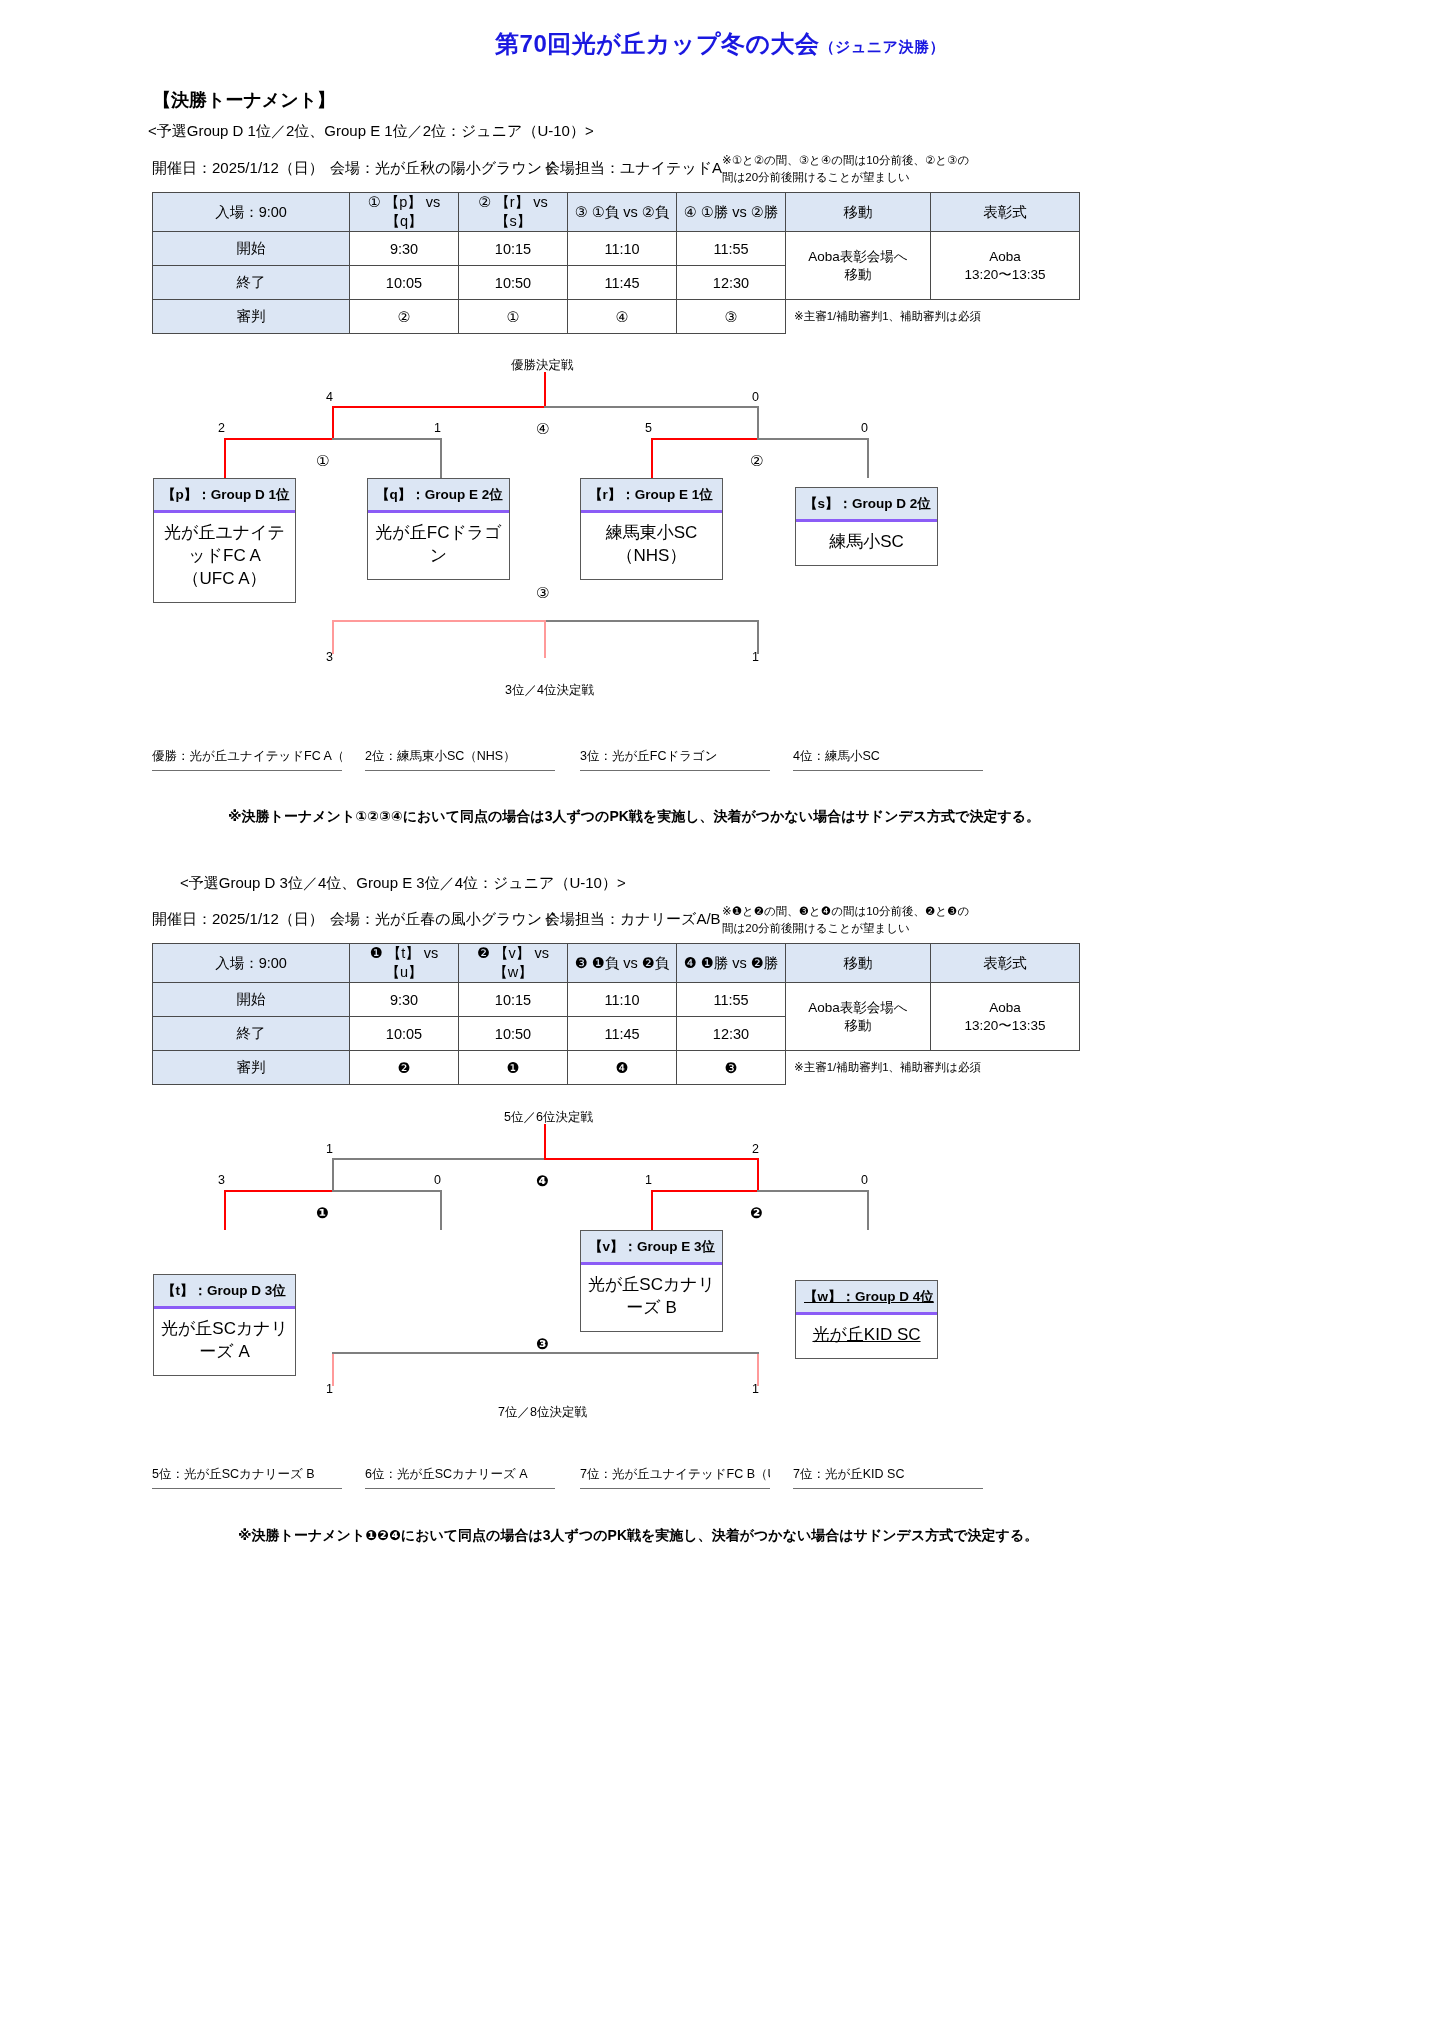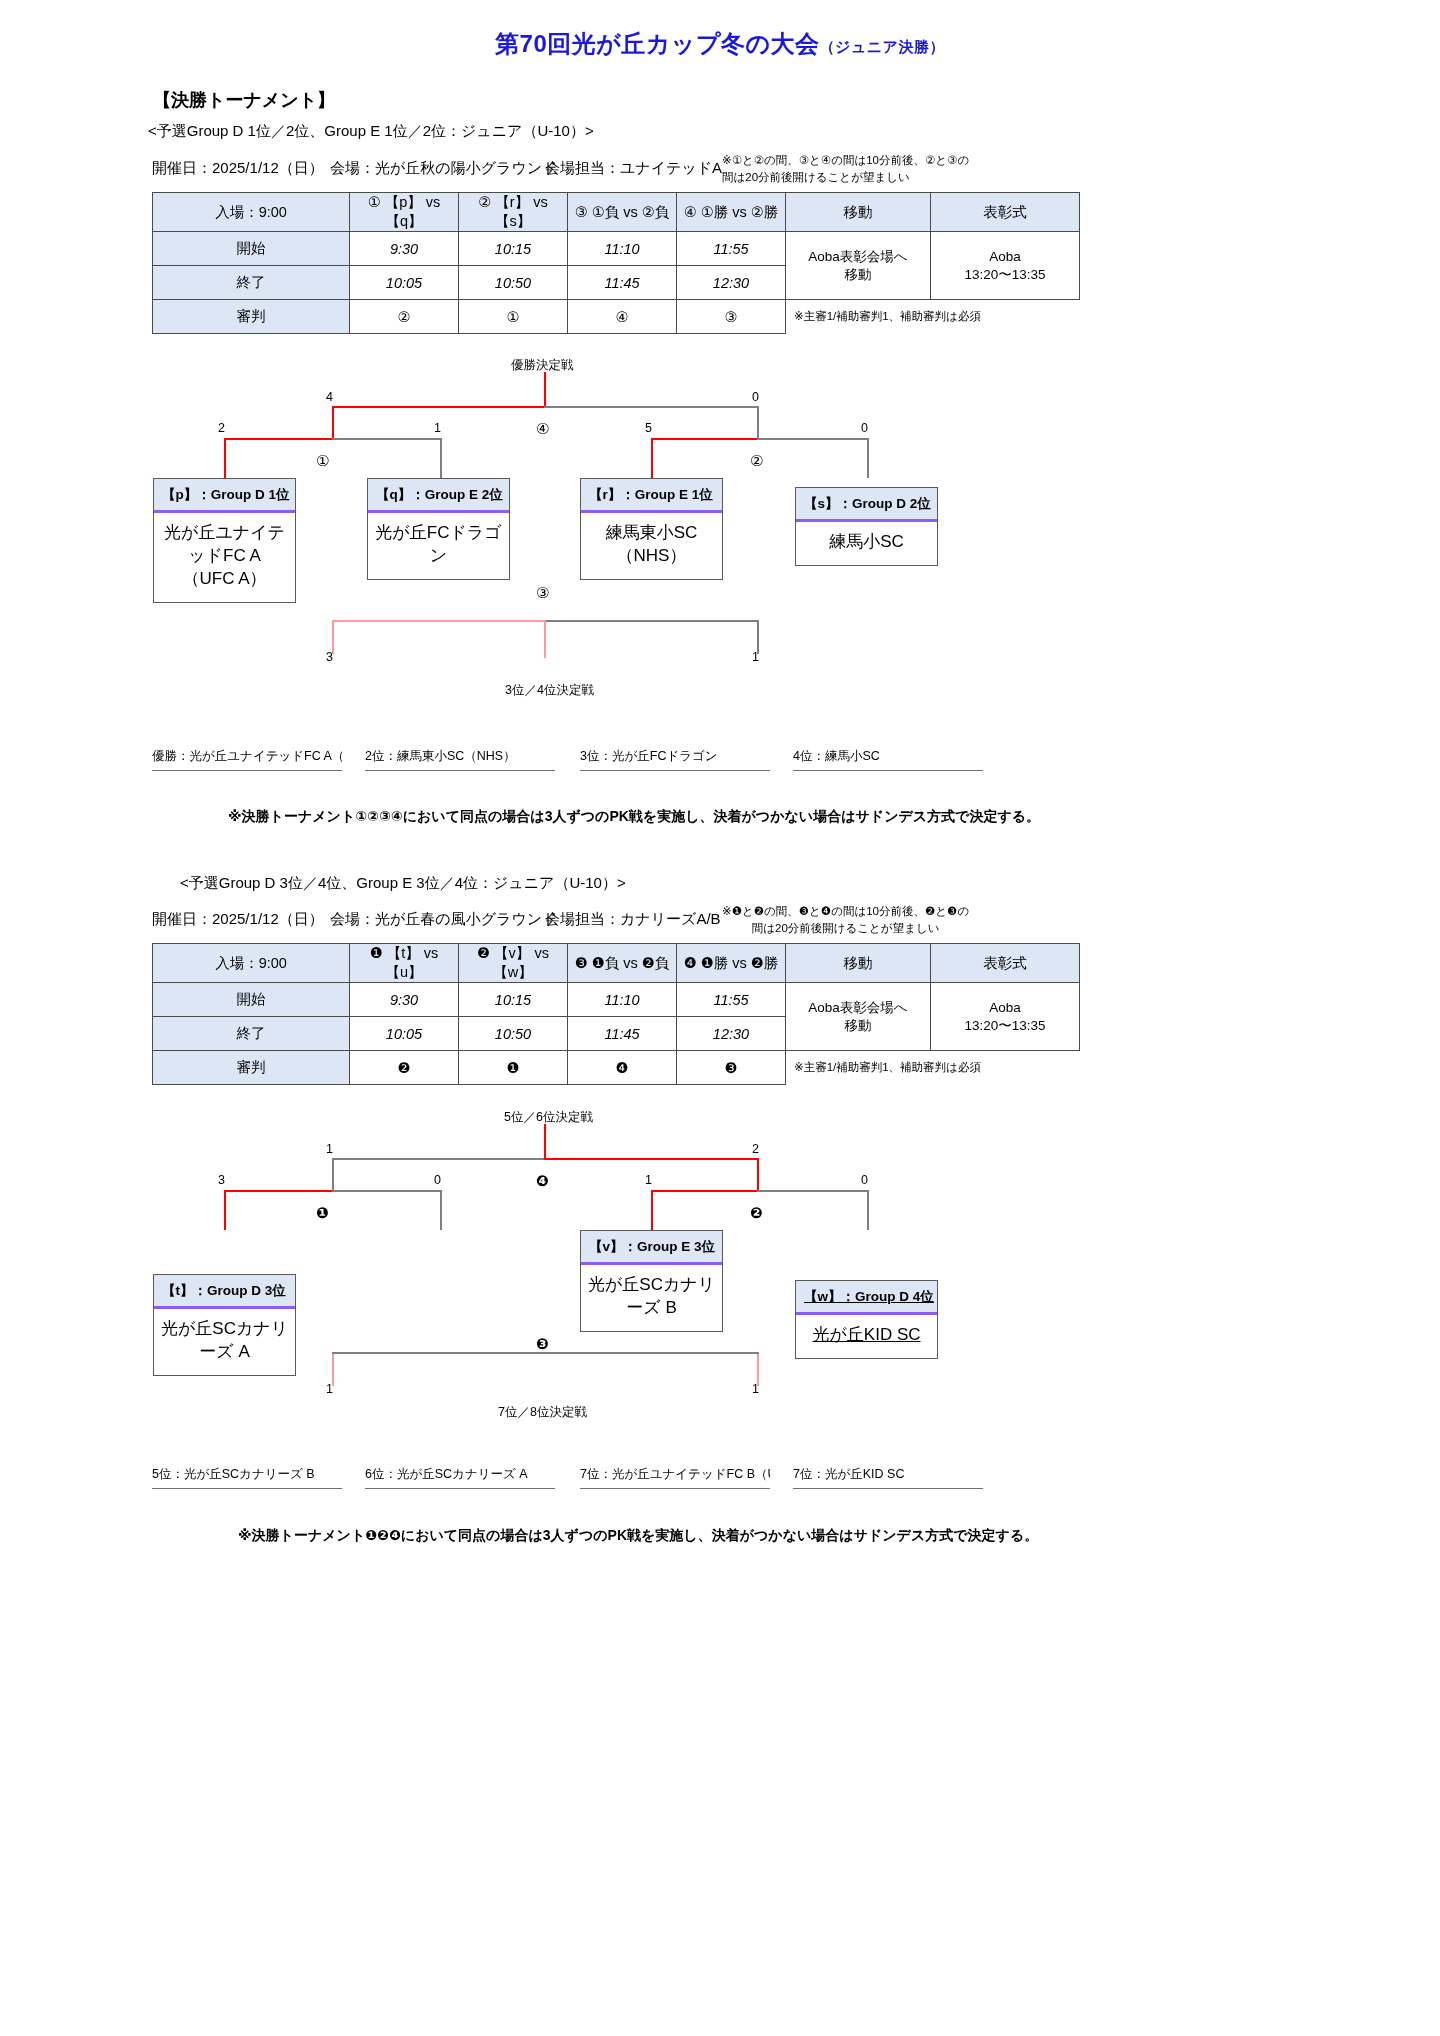--- a/index.html
+++ b/index.html
@@ -26,21 +26,21 @@
   .smallnote{font-size:11.5px;line-height:1.45;white-space:pre-line;text-align:left;}
 
   
   .sched{position:absolute;border-collapse:collapse;font-size:14.5px;}
   .sched td,.sched th{
     border:1px solid #4a4a4a;text-align:center;vertical-align:middle;
     padding:0;font-weight:normal;
   }
   .sched .hd{background:#dce6f4;height:34px;font-size:14.5px;}
   .sched .rowlab{background:#dce6f4;width:196px;height:33px;}
-  .sched td.val{width:108px;background:#fff;font-style:italic;}
+  .sched td.val{width:108px;background:#fff;}
   .sched td.move{width:144px;background:#fff;font-size:13.5px;line-height:1.3;}
   .sched td.cer{width:148px;background:#fff;font-size:13.5px;line-height:1.3;}
   .sched .refnote{
     border:none;text-align:left;padding-left:8px;font-size:11.5px;white-space:nowrap;
   }
   .sched .nb{border:none;background:transparent;}
 
   
   .bx{
     position:absolute;width:143px;border:1px solid #595959;background:#fff;
@@ -202,21 +202,21 @@
   <div class="rankline" style="left:580px;top:770px;width:190px;"></div>
   <div class="rank" style="left:793px;top:748px;width:190px;">4位：練馬小SC</div>
   <div class="rankline" style="left:793px;top:770px;width:190px;"></div>
 
   <div class="bignote" style="left:228px;top:808px;">※決勝トーナメント①②③④において同点の場合は3人ずつのPK戦を実施し、決着がつかない場合はサドンデス方式で決定する。</div>
 
   <div class="t group-line" style="left:148px;top:874px;margin-left:32px;">&lt;予選Group D 3位／4位、Group E 3位／4位：ジュニア（U-10）&gt;</div>
   <div class="t meta" style="left:152px;top:910px;">開催日：2025/1/12（日）</div>
   <div class="t meta" style="left:330px;top:910px;">会場：光が丘春の風小グラウンド</div>
   <div class="t meta" style="left:545px;top:910px;">会場担当：カナリーズA/B</div>
-  <div class="t smallnote" style="left:722px;top:903px;text-align:center;">※❶と❷の間、❸と❹の間は10分前後、❷と❸の
+  <div class="t smallnote" style="left:722px;top:903px;">※❶と❷の間、❸と❹の間は10分前後、❷と❸の
 間は20分前後開けることが望ましい</div>
 
   <table class="sched" style="left:152px;top:943px;">
     <tbody>
         <tr>
       <th class="hd rowlab">入場：9:00</th>
       <th class="hd val">❶ 【t】 vs 【u】</th>
       <th class="hd val">❷ 【v】 vs 【w】</th>
       <th class="hd val">❸ ❶負 vs ❷負</th>
       <th class="hd val">❹ ❶勝 vs ❷勝</th>

